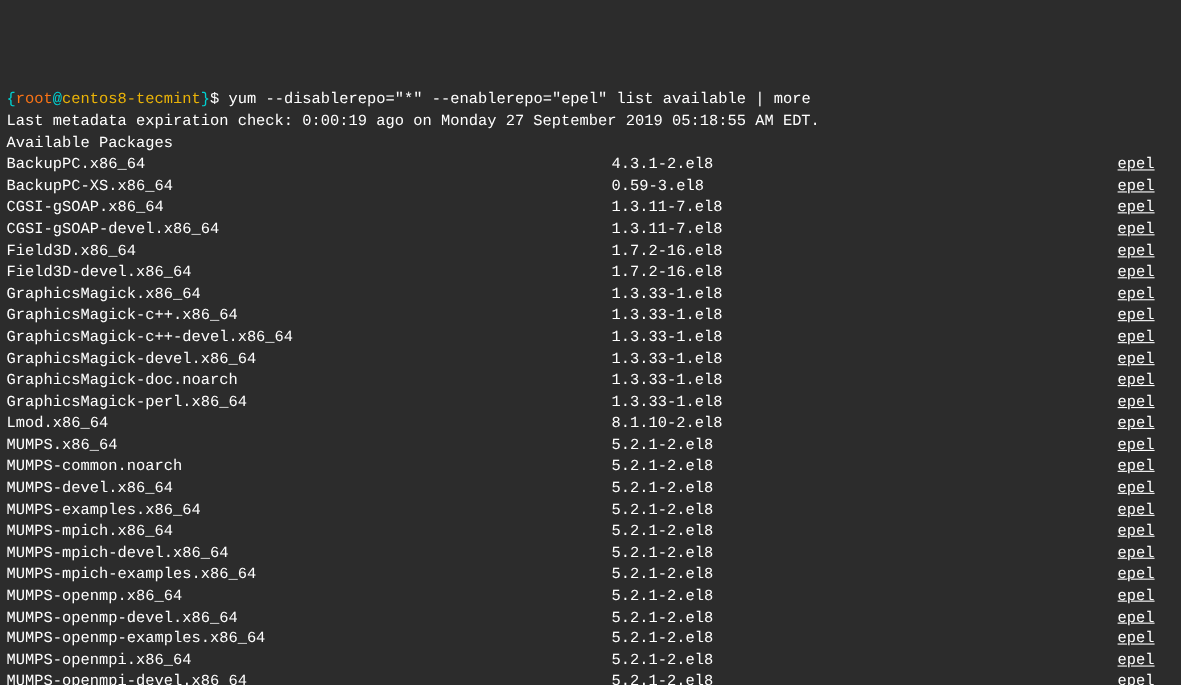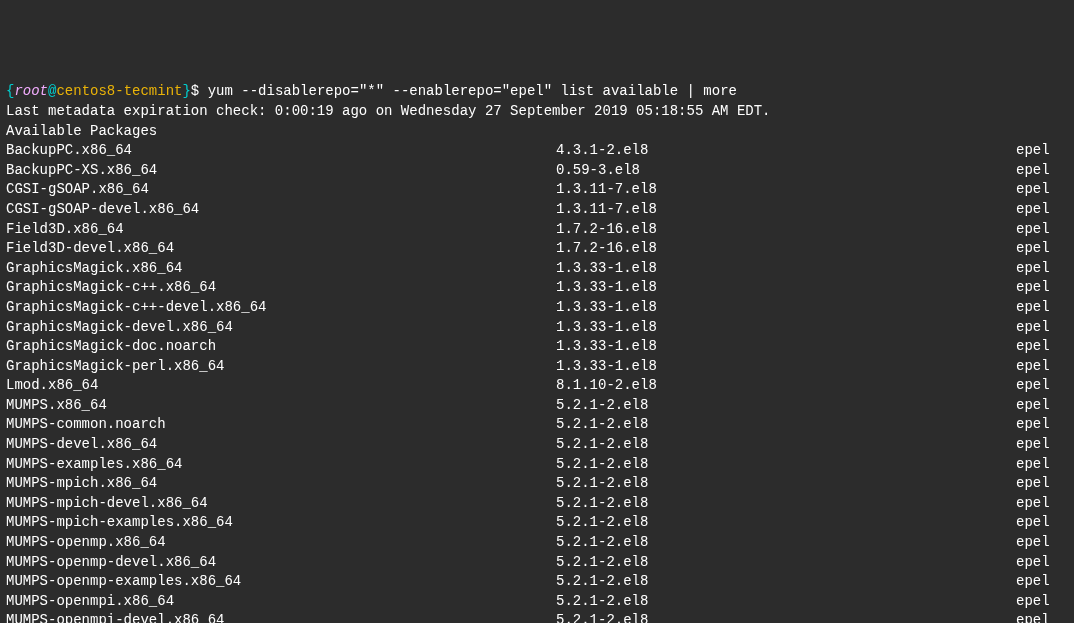--- a/index.html
+++ b/index.html
@@ -13,22 +13,21 @@
       white-space: pre;
       overflow-x: auto;
     }
     .terminal {
       padding: 4px 6px;
     }
     .prompt-brace {
       color: #00d0d0;
     }
     .prompt-user {
-      color: #f0abfc;
-      font-style: italic;
+      color: #f97316;
     }
     .prompt-at {
       color: #00d0d0;
     }
     .prompt-host {
       color: #eab308;
     }
     .prompt-end {
       color: #ffffff;
     }
@@ -41,26 +40,27 @@
     .col-name {
       width: 550px;
       flex-shrink: 0;
     }
     .col-version {
       width: 460px;
       flex-shrink: 0;
     }
     .col-repo {
       flex-shrink: 0;
+      text-decoration: underline;
     }
   </style>
 </head>
 <body>
 
 
 
 <div class="terminal"><span><span class="prompt-brace">{</span><span class="prompt-user">root</span><span class="prompt-at">@</span><span class="prompt-host">centos8-tecmint</span><span class="prompt-brace">}</span><span class="prompt-end">$ </span><span class="command">yum --disablerepo="*" --enablerepo="epel" list available | more</span></span>
-<span>Last metadata expiration check: 0:00:19 ago on Wednesday 27 September 2019 05:18:55 AM EDT.</span>
+<span>Last metadata expiration check: 0:00:19 ago on Monday 27 September 2019 05:18:55 AM EDT.</span>
 <span>Available Packages</span>
 <div id="package-rows"><div class="row"><span class="col-name">BackupPC.x86_64</span><span class="col-version">4.3.1-2.el8</span><span class="col-repo">epel</span></div><div class="row"><span class="col-name">BackupPC-XS.x86_64</span><span class="col-version">0.59-3.el8</span><span class="col-repo">epel</span></div><div class="row"><span class="col-name">CGSI-gSOAP.x86_64</span><span class="col-version">1.3.11-7.el8</span><span class="col-repo">epel</span></div><div class="row"><span class="col-name">CGSI-gSOAP-devel.x86_64</span><span class="col-version">1.3.11-7.el8</span><span class="col-repo">epel</span></div><div class="row"><span class="col-name">Field3D.x86_64</span><span class="col-version">1.7.2-16.el8</span><span class="col-repo">epel</span></div><div class="row"><span class="col-name">Field3D-devel.x86_64</span><span class="col-version">1.7.2-16.el8</span><span class="col-repo">epel</span></div><div class="row"><span class="col-name">GraphicsMagick.x86_64</span><span class="col-version">1.3.33-1.el8</span><span class="col-repo">epel</span></div><div class="row"><span class="col-name">GraphicsMagick-c++.x86_64</span><span class="col-version">1.3.33-1.el8</span><span class="col-repo">epel</span></div><div class="row"><span class="col-name">GraphicsMagick-c++-devel.x86_64</span><span class="col-version">1.3.33-1.el8</span><span class="col-repo">epel</span></div><div class="row"><span class="col-name">GraphicsMagick-devel.x86_64</span><span class="col-version">1.3.33-1.el8</span><span class="col-repo">epel</span></div><div class="row"><span class="col-name">GraphicsMagick-doc.noarch</span><span class="col-version">1.3.33-1.el8</span><span class="col-repo">epel</span></div><div class="row"><span class="col-name">GraphicsMagick-perl.x86_64</span><span class="col-version">1.3.33-1.el8</span><span class="col-repo">epel</span></div><div class="row"><span class="col-name">Lmod.x86_64</span><span class="col-version">8.1.10-2.el8</span><span class="col-repo">epel</span></div><div class="row"><span class="col-name">MUMPS.x86_64</span><span class="col-version">5.2.1-2.el8</span><span class="col-repo">epel</span></div><div class="row"><span class="col-name">MUMPS-common.noarch</span><span class="col-version">5.2.1-2.el8</span><span class="col-repo">epel</span></div><div class="row"><span class="col-name">MUMPS-devel.x86_64</span><span class="col-version">5.2.1-2.el8</span><span class="col-repo">epel</span></div><div class="row"><span class="col-name">MUMPS-examples.x86_64</span><span class="col-version">5.2.1-2.el8</span><span class="col-repo">epel</span></div><div class="row"><span class="col-name">MUMPS-mpich.x86_64</span><span class="col-version">5.2.1-2.el8</span><span class="col-repo">epel</span></div><div class="row"><span class="col-name">MUMPS-mpich-devel.x86_64</span><span class="col-version">5.2.1-2.el8</span><span class="col-repo">epel</span></div><div class="row"><span class="col-name">MUMPS-mpich-examples.x86_64</span><span class="col-version">5.2.1-2.el8</span><span class="col-repo">epel</span></div><div class="row"><span class="col-name">MUMPS-openmp.x86_64</span><span class="col-version">5.2.1-2.el8</span><span class="col-repo">epel</span></div><div class="row"><span class="col-name">MUMPS-openmp-devel.x86_64</span><span class="col-version">5.2.1-2.el8</span><span class="col-repo">epel</span></div><div class="row"><span class="col-name">MUMPS-openmp-examples.x86_64</span><span class="col-version">5.2.1-2.el8</span><span class="col-repo">epel</span></div><div class="row"><span class="col-name">MUMPS-openmpi.x86_64</span><span class="col-version">5.2.1-2.el8</span><span class="col-repo">epel</span></div><div class="row"><span class="col-name">MUMPS-openmpi-devel.x86_64</span><span class="col-version">5.2.1-2.el8</span><span class="col-repo">epel</span></div></div></div>
 
 
 
 
 </body></html>

